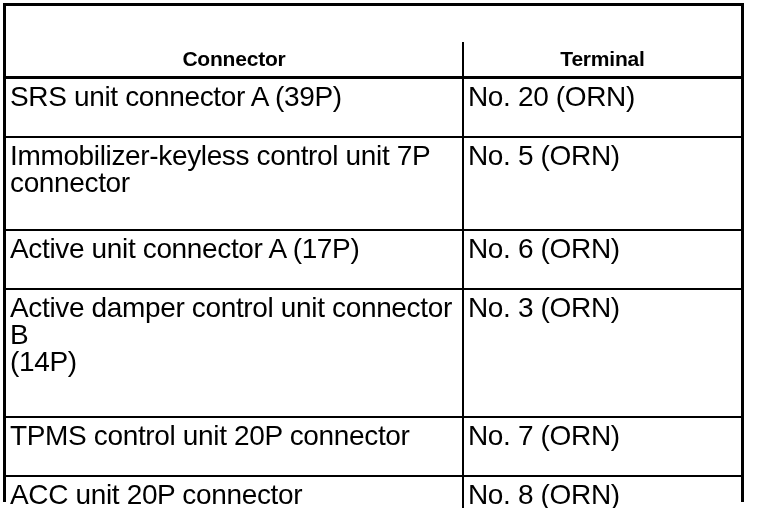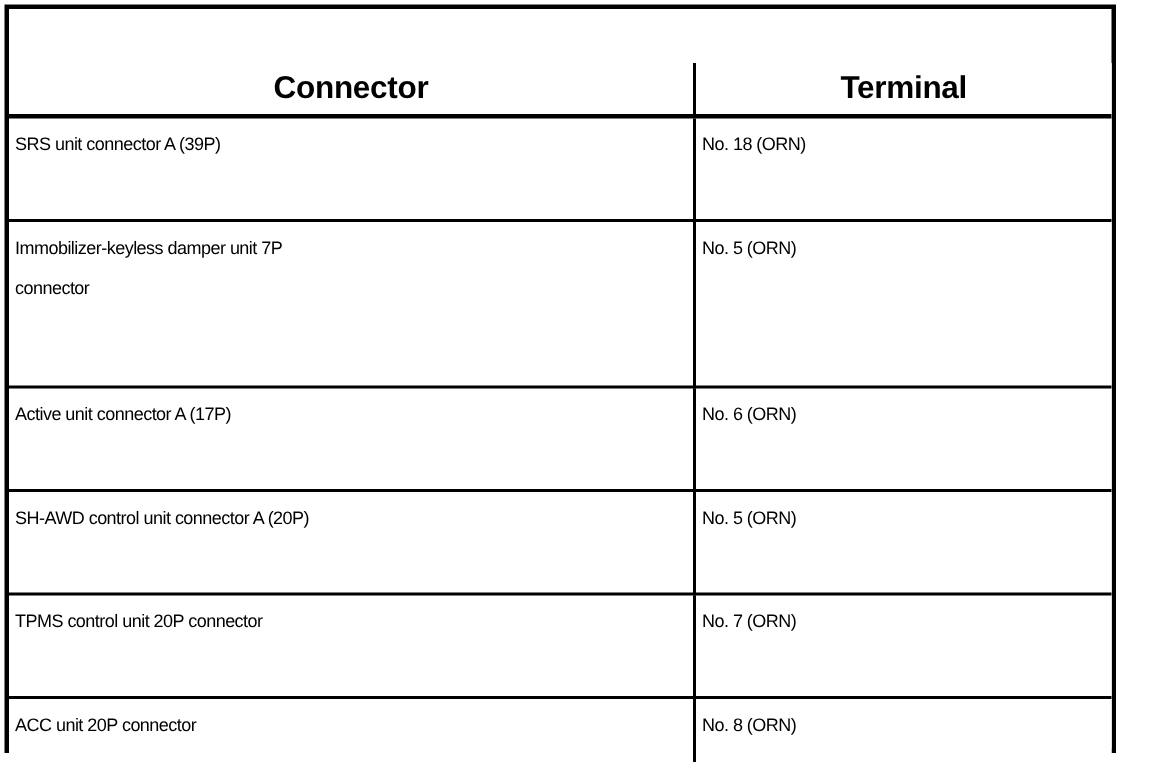--- a/index.html
+++ b/index.html
@@ -61,21 +61,21 @@
     line-height: 34px;
     background: #ffffff;
   }
   thead th.th-connector {
     border-right: 2px solid #000000;
   }
 
   
   tbody td {
     border-bottom: 2px solid #000000;
-    font-size: 12px;
+    font-size: 28px;
     font-weight: normal;
     letter-spacing: -0.35px;
     vertical-align: top;
     padding: 4px 2px 12px 4px;
     line-height: 27px;
     background: #ffffff;
     white-space: pre-line;
   }
   tbody td.cell-connector {
     border-right: 2px solid #000000;
@@ -100,34 +100,35 @@
       </colgroup>
       <thead>
         <tr>
           <th class="th-connector">Connector</th>
           <th class="th-terminal">Terminal</th>
         </tr>
       </thead>
       <tbody id="table-body">
           <tr class="row h1">
             <td class="cell-connector">SRS unit connector A (39P)</td>
-            <td class="cell-terminal">No. 18 (ORN)</td>
+            <td class="cell-terminal">No. 20 (ORN)</td>
           </tr>
           <tr class="row h2">
-            <td class="cell-connector">Immobilizer-keyless damper unit 7P
+            <td class="cell-connector">Immobilizer-keyless control unit 7P
 connector</td>
             <td class="cell-terminal">No. 5 (ORN)</td>
           </tr>
           <tr class="row h1">
             <td class="cell-connector">Active unit connector A (17P)</td>
             <td class="cell-terminal">No. 6 (ORN)</td>
           </tr>
-          <tr class="row h1">
-            <td class="cell-connector">SH-AWD control unit connector A (20P)</td>
-            <td class="cell-terminal">No. 5 (ORN)</td>
+          <tr class="row h2">
+            <td class="cell-connector">Active damper control unit connector B
+(14P)</td>
+            <td class="cell-terminal">No. 3 (ORN)</td>
           </tr>
           <tr class="row h1">
             <td class="cell-connector">TPMS control unit 20P connector</td>
             <td class="cell-terminal">No. 7 (ORN)</td>
           </tr>
           <tr class="row h1">
             <td class="cell-connector">ACC unit 20P connector</td>
             <td class="cell-terminal">No. 8 (ORN)</td>
           </tr>
         </tbody>

